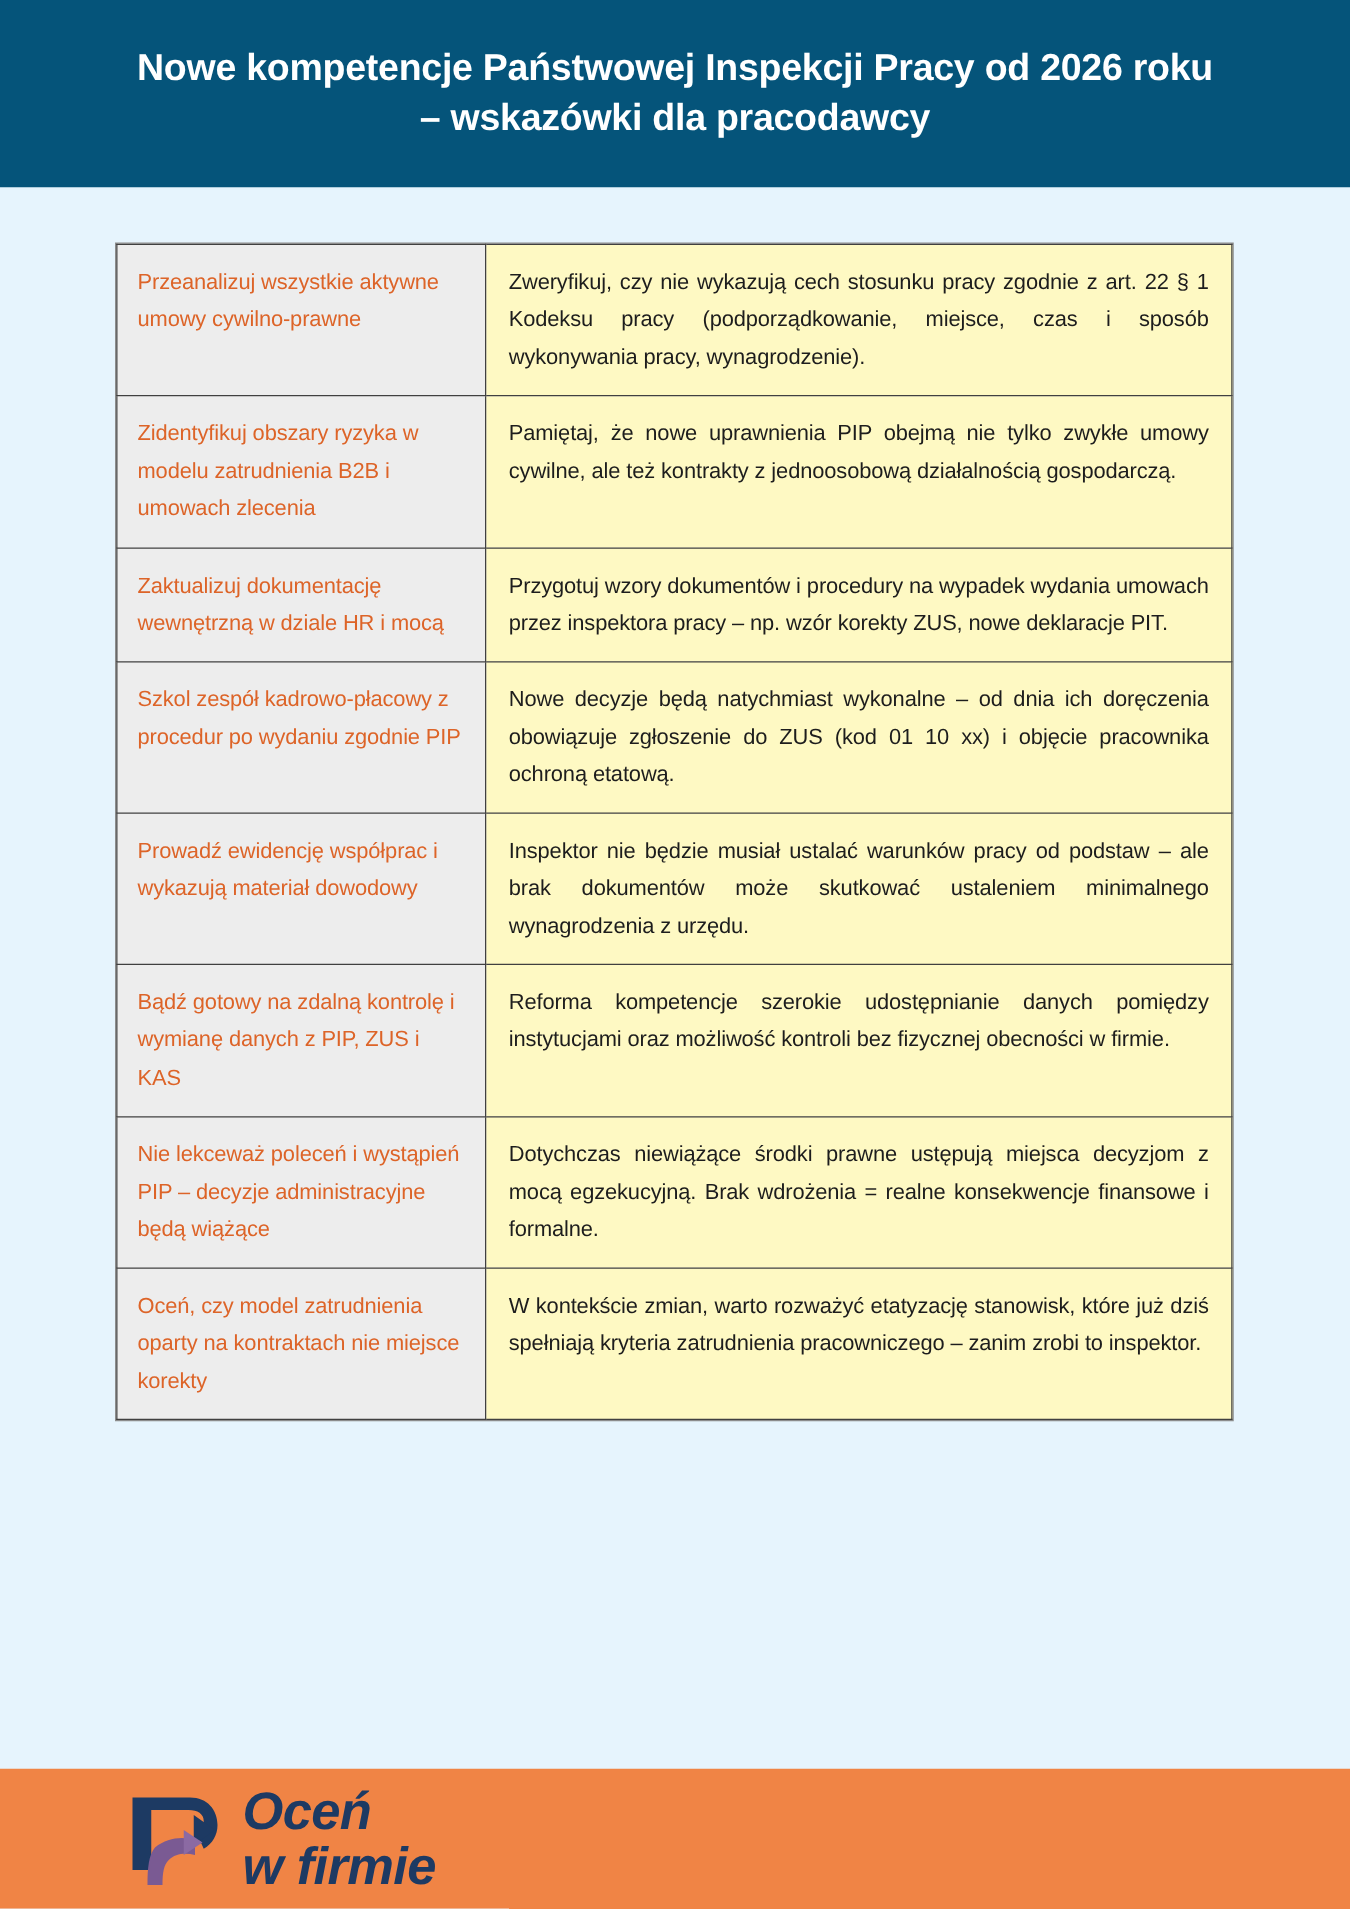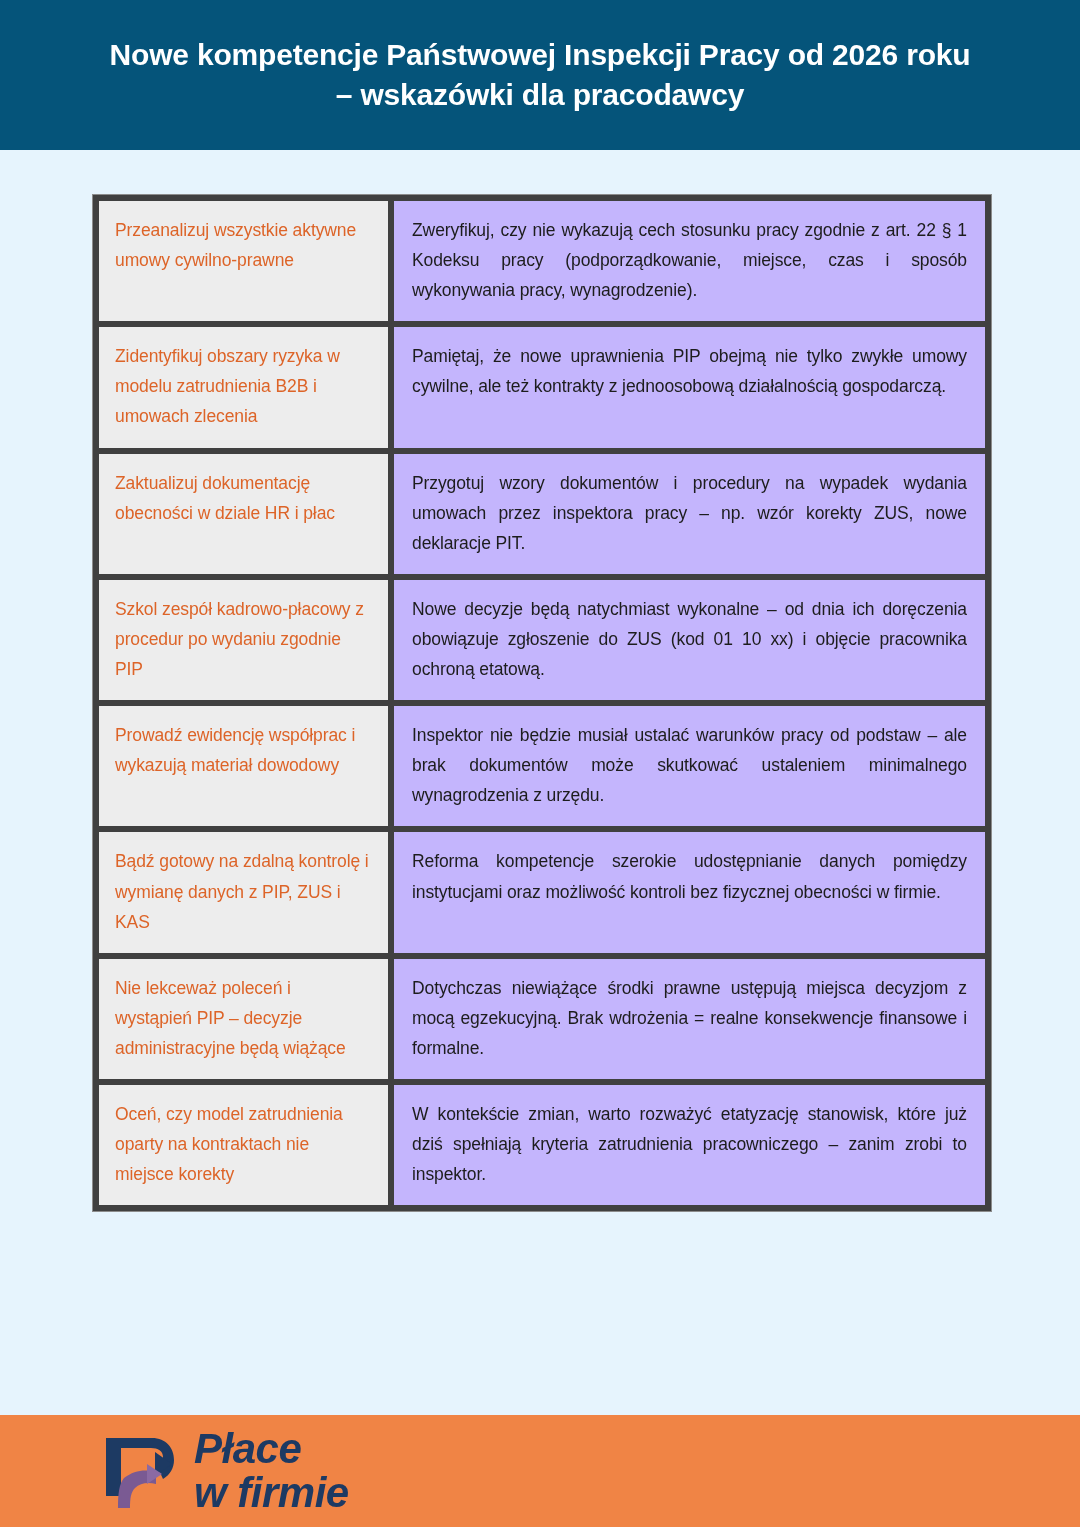--- a/index.html
+++ b/index.html
@@ -57,36 +57,36 @@
     table-layout: fixed;
     background: #ffffff;
     box-shadow: 0 0 0 1px #8c8c8c;
   }
   .tips-table col.col-action { width: 295px; }
   .tips-table col.col-detail { width: 597px; }
 
   .tips-table tr { }
 
   .tips-table td {
-    border: 6px solid #404040;
+    border: 1px solid #404040;
     vertical-align: top;
     padding: 14px 16px 16px 16px;
   }
 
   td.action-cell {
     background: #ededed;
     color: #dd6428;
     font-size: 17.5px;
     line-height: 1.72;
     font-weight: 400;
     letter-spacing: -0.1px;
   }
 
   td.detail-cell {
-    background: #c4b5fd;
+    background: #fef9c3;
     color: #1d1d1d;
     font-size: 17.5px;
     line-height: 1.72;
     text-align: justify;
     text-justify: inter-word;
     letter-spacing: -0.1px;
     padding-left: 18px;
     padding-right: 18px;
   }
 
@@ -156,21 +156,21 @@
         <td class="action-cell">Przeanalizuj wszystkie aktywne umowy cywilno-prawne</td>
         <td class="detail-cell">Zweryfikuj, czy nie wykazują cech stosunku pracy zgodnie z art. 22 § 1 Kodeksu pracy (podporządkowanie, miejsce, czas i sposób wykonywania pracy, wynagrodzenie).</td>
       </tr>
 
       <tr>
         <td class="action-cell">Zidentyfikuj obszary ryzyka w modelu zatrudnienia B2B i umowach zlecenia</td>
         <td class="detail-cell">Pamiętaj, że nowe uprawnienia PIP obejmą nie tylko zwykłe umowy cywilne, ale też kontrakty z jednoosobową działalnością gospodarczą.</td>
       </tr>
 
       <tr>
-        <td class="action-cell">Zaktualizuj dokumentację obecności w dziale HR i płac</td>
+        <td class="action-cell">Zaktualizuj dokumentację wewnętrzną w dziale HR i mocą</td>
         <td class="detail-cell">Przygotuj wzory dokumentów i procedury na wypadek wydania umowach przez inspektora pracy – np. wzór korekty ZUS, nowe deklaracje PIT.</td>
       </tr>
 
       <tr>
         <td class="action-cell">Szkol zespół kadrowo-płacowy z procedur po wydaniu zgodnie PIP</td>
         <td class="detail-cell">Nowe decyzje będą natychmiast wykonalne – od dnia ich doręczenia obowiązuje zgłoszenie do ZUS (kod 01 10 xx) i objęcie pracownika ochroną etatową.</td>
       </tr>
 
       <tr>
         <td class="action-cell">Prowadź ewidencję współprac i wykazują materiał dowodowy</td>
@@ -210,18 +210,18 @@
       <path d="M55 22 L72 34 L55 46 Z" fill="#1d3a63"></path>
 
       <path d="M24 48 C34 40 46 39 56 42 L56 54
                C48 52 40 53 35 58 C31 62 30 68 30 78 L18 78
                C18 64 19 54 24 48 Z" fill="#7a5a93"></path>
 
       <path d="M47 34 L62 44 L47 54 Z" fill="#8b6aa3"></path>
     </svg>
 
     <div class="logo-words">
-      <span class="logo-line1">Płace</span>
+      <span class="logo-line1">Oceń</span>
       <span class="logo-line2">w firmie</span>
     </div>
 
   </div>
 </div>
 
 </body></html>

